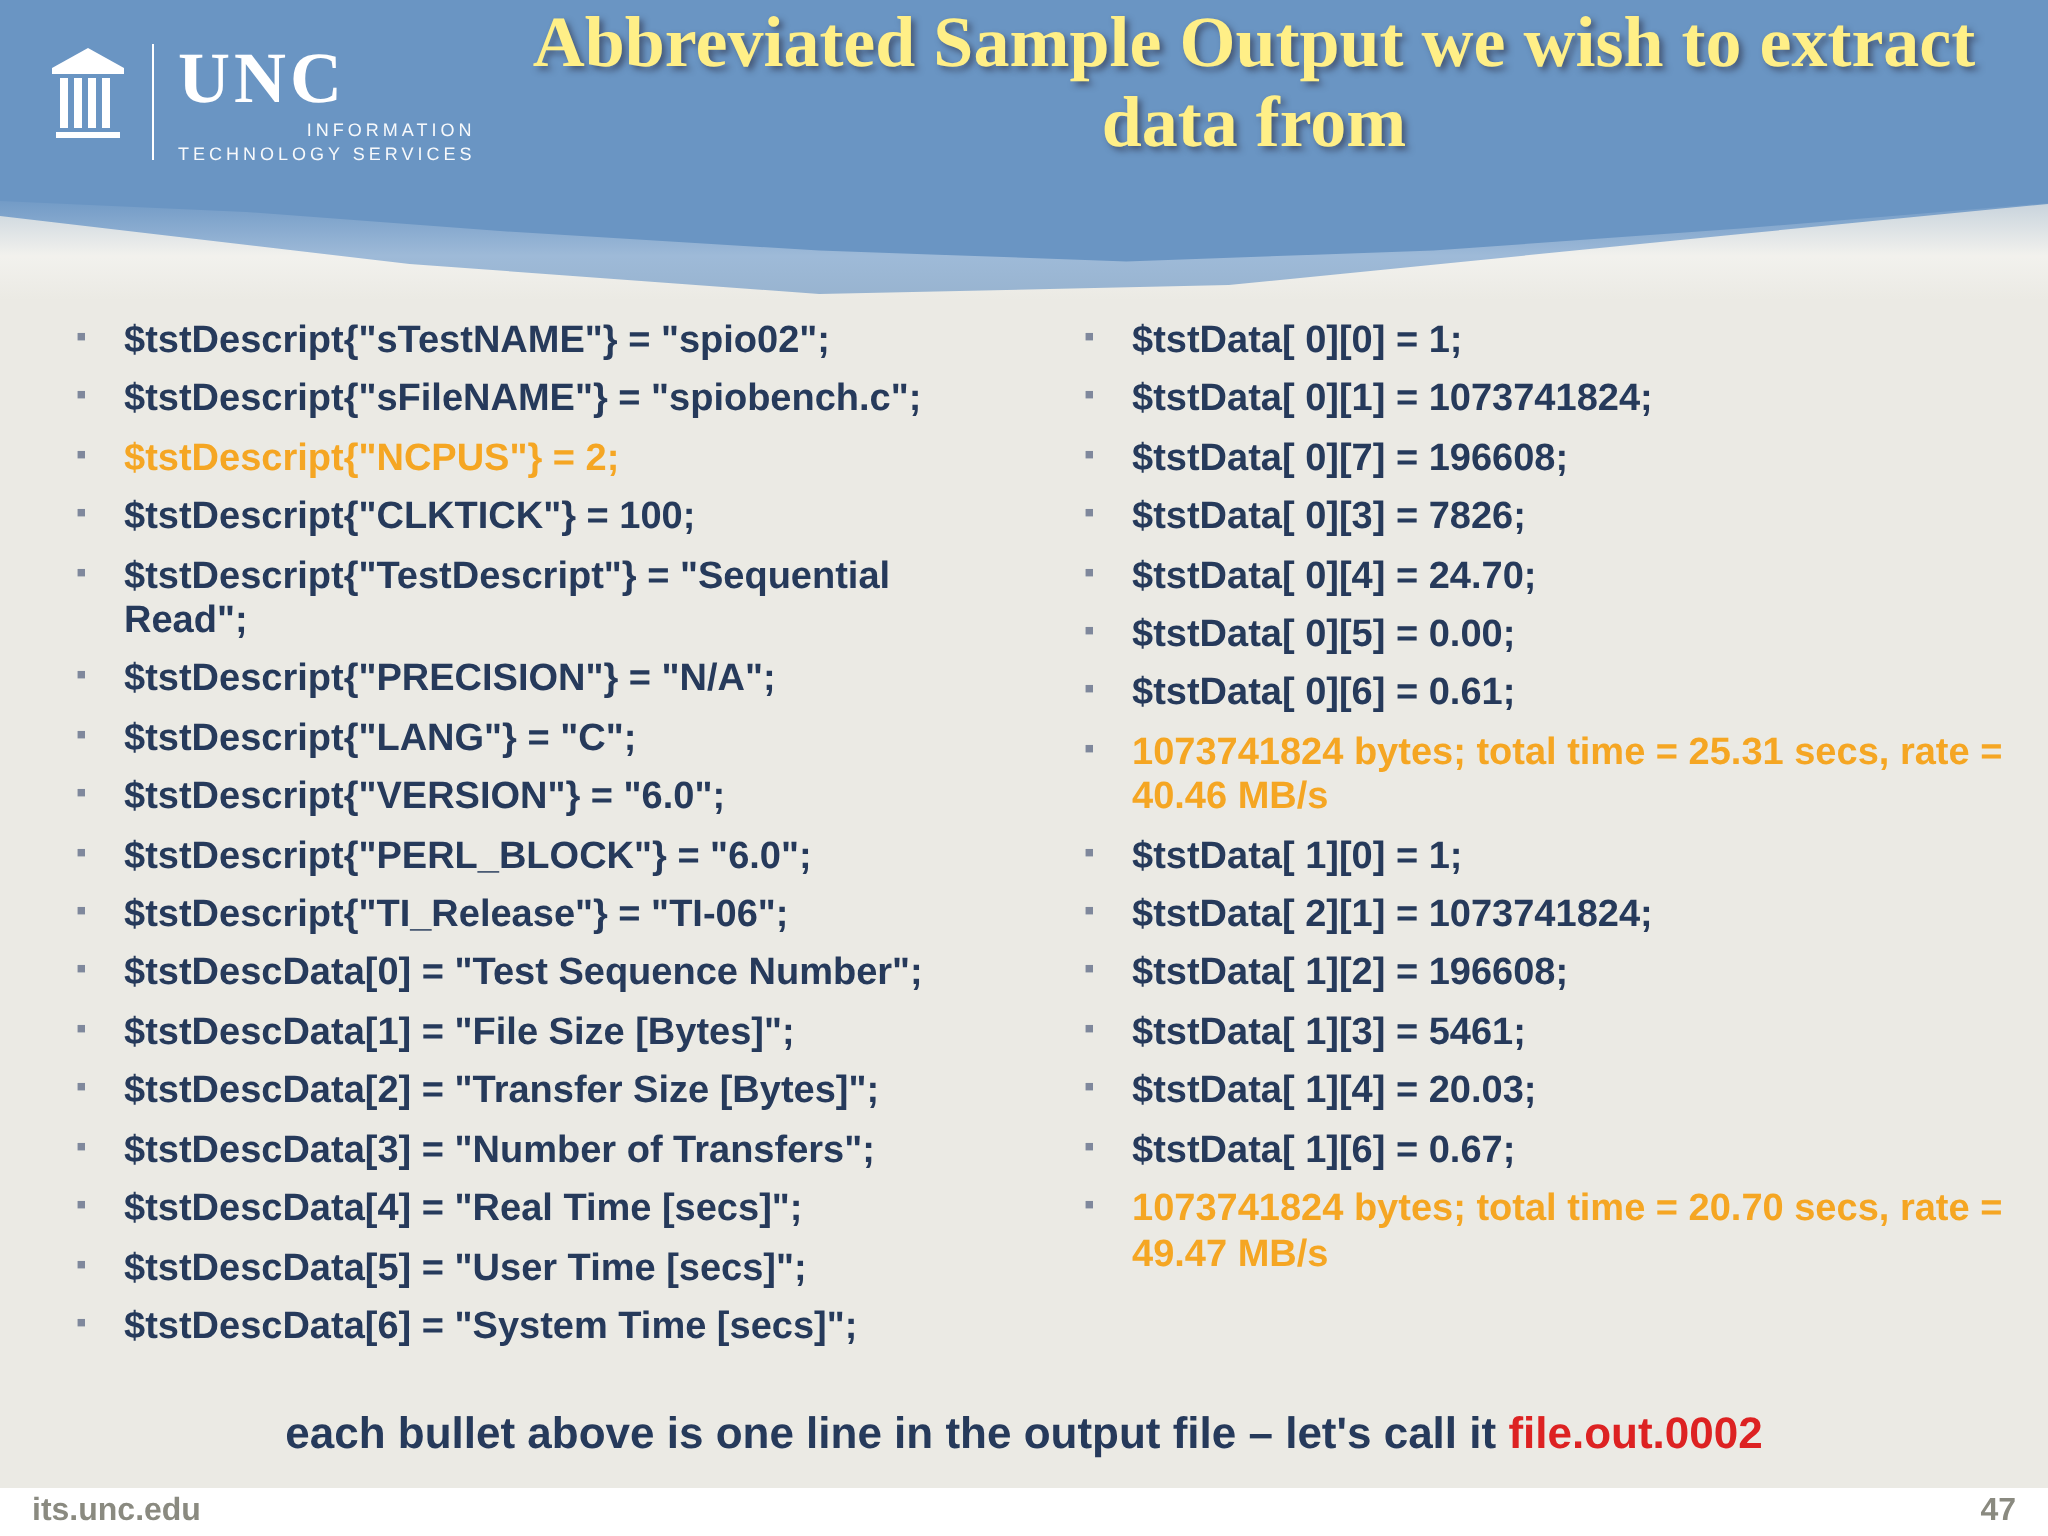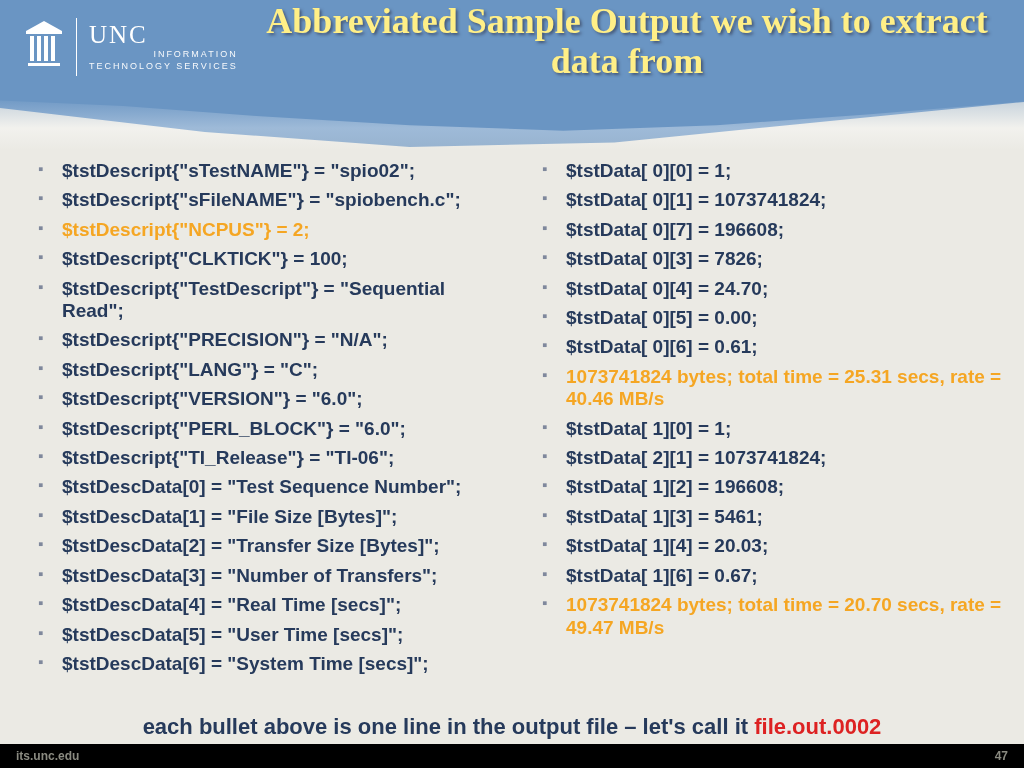--- a/index.html
+++ b/index.html
@@ -12,39 +12,39 @@
   }
   .header-wave {
     position: absolute; top: 95px; left: 0; right: 0; height: 55px;
     background: linear-gradient(to bottom, #6a95c3 0%, #ffffff 60%, #ebeae4 100%);
     clip-path: polygon(0 10%, 12% 20%, 25% 38%, 40% 55%, 55% 65%, 70% 55%, 85% 35%, 100% 12%, 100% 100%, 0 100%);
     opacity:.35;
   }
   .logo { position: absolute; top: 18px; left: 22px; display: flex; align-items: center; color: #fff; }
   .logo-pillar { margin-right: 10px; }
   .logo-divider { width: 1px; height: 58px; background: #fff; margin-right: 12px; }
-  .logo-text .unc { font-size: 25px; letter-spacing: 2px; font-weight: 400; font-family: Georgia, serif; }
+  .logo-text .unc { font-size: 36px; letter-spacing: 2px; font-weight: 700; font-family: Georgia, serif; }
   .logo-text .sub { font-size: 9px; letter-spacing: 2px; opacity: .95; line-height: 1.3; text-align: right; }
   .title {
     position: absolute; top: 2px; left: 0; right: 0;
     text-align: center; color: #ffef87;
     font-weight: 700; font-size: 36px; line-height: 1.1;
     text-shadow: 2px 2px 3px rgba(40,40,60,.55);
     padding-left: 240px; padding-right: 10px; font-family: Liberation Serif, serif;
   }
   .body { position: absolute; top: 155px; left: 0; right: 0; bottom: 58px; display: flex; }
   .col { flex: 1; padding: 5px 18px 0 38px; }
   .col.right { padding-left: 22px; }
   ul { list-style: none; }
   li { position: relative; padding-left: 24px; font-size: 19px; font-weight: 700; color: #263a5b; line-height: 1.18; margin-bottom: 7px; }
   li::before { content: "▪"; position: absolute; left: 0; top: 0; color: #7f889c; font-size: 15px; }
   li.hi { color: #f5a623; }
-  .caption { position: absolute; bottom: 28px; left: 0; right: 0; text-align: center; font-size: 22px; font-weight: 600; color: #263a5b; }
+  .caption { position: absolute; bottom: 38px; left: 0; right: 0; text-align: center; font-size: 22px; font-weight: 600; color: #263a5b; }
   .caption .fname { color: #d22; }
-  .footer { position: absolute; bottom: 0; left: 0; right: 0; height: 24px; background: #000000; display: flex; justify-content: space-between; align-items: center; padding: 0 16px; font-size: 12px; font-weight: 700; color: #8a8a80; }
+  .footer { position: absolute; bottom: 0; left: 0; right: 0; height: 24px; background: #ffffff; display: flex; justify-content: space-between; align-items: center; padding: 0 16px; font-size: 16px; font-weight: 700; color: #8a8a80; }
 </style>
 </head>
 <body>
 
 <div class="slide">
   <div class="header"></div>
   <div class="header-wave"></div>
 
   <div class="logo">
     <span class="logo-pillar">

